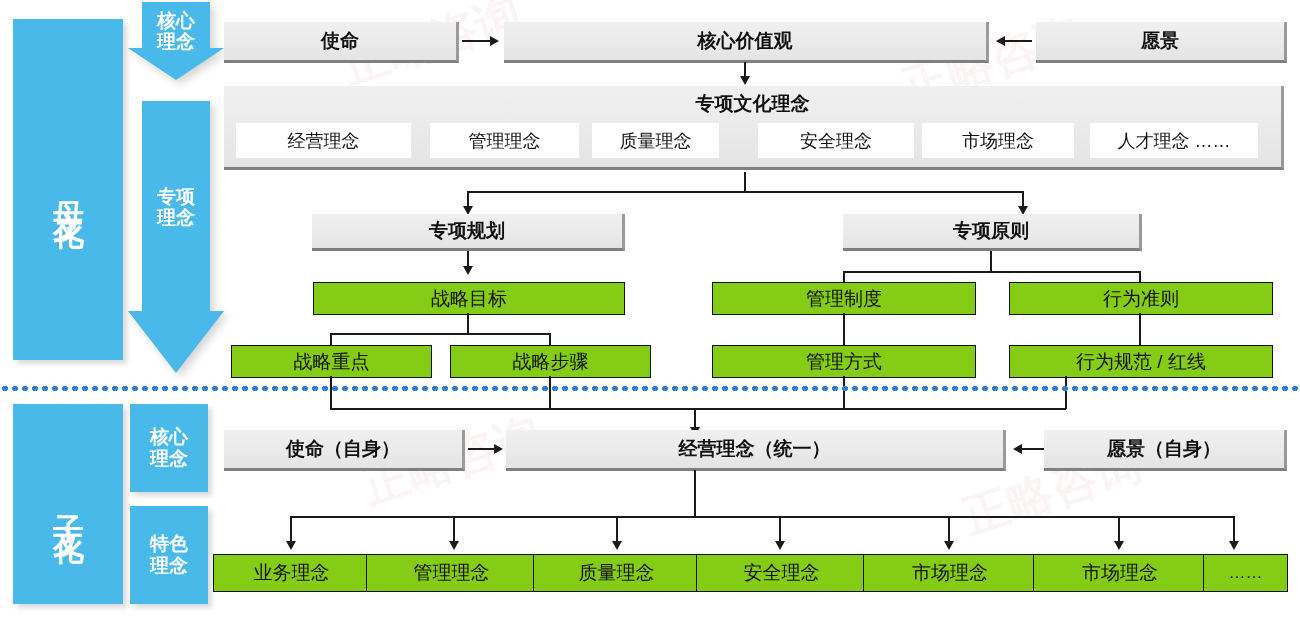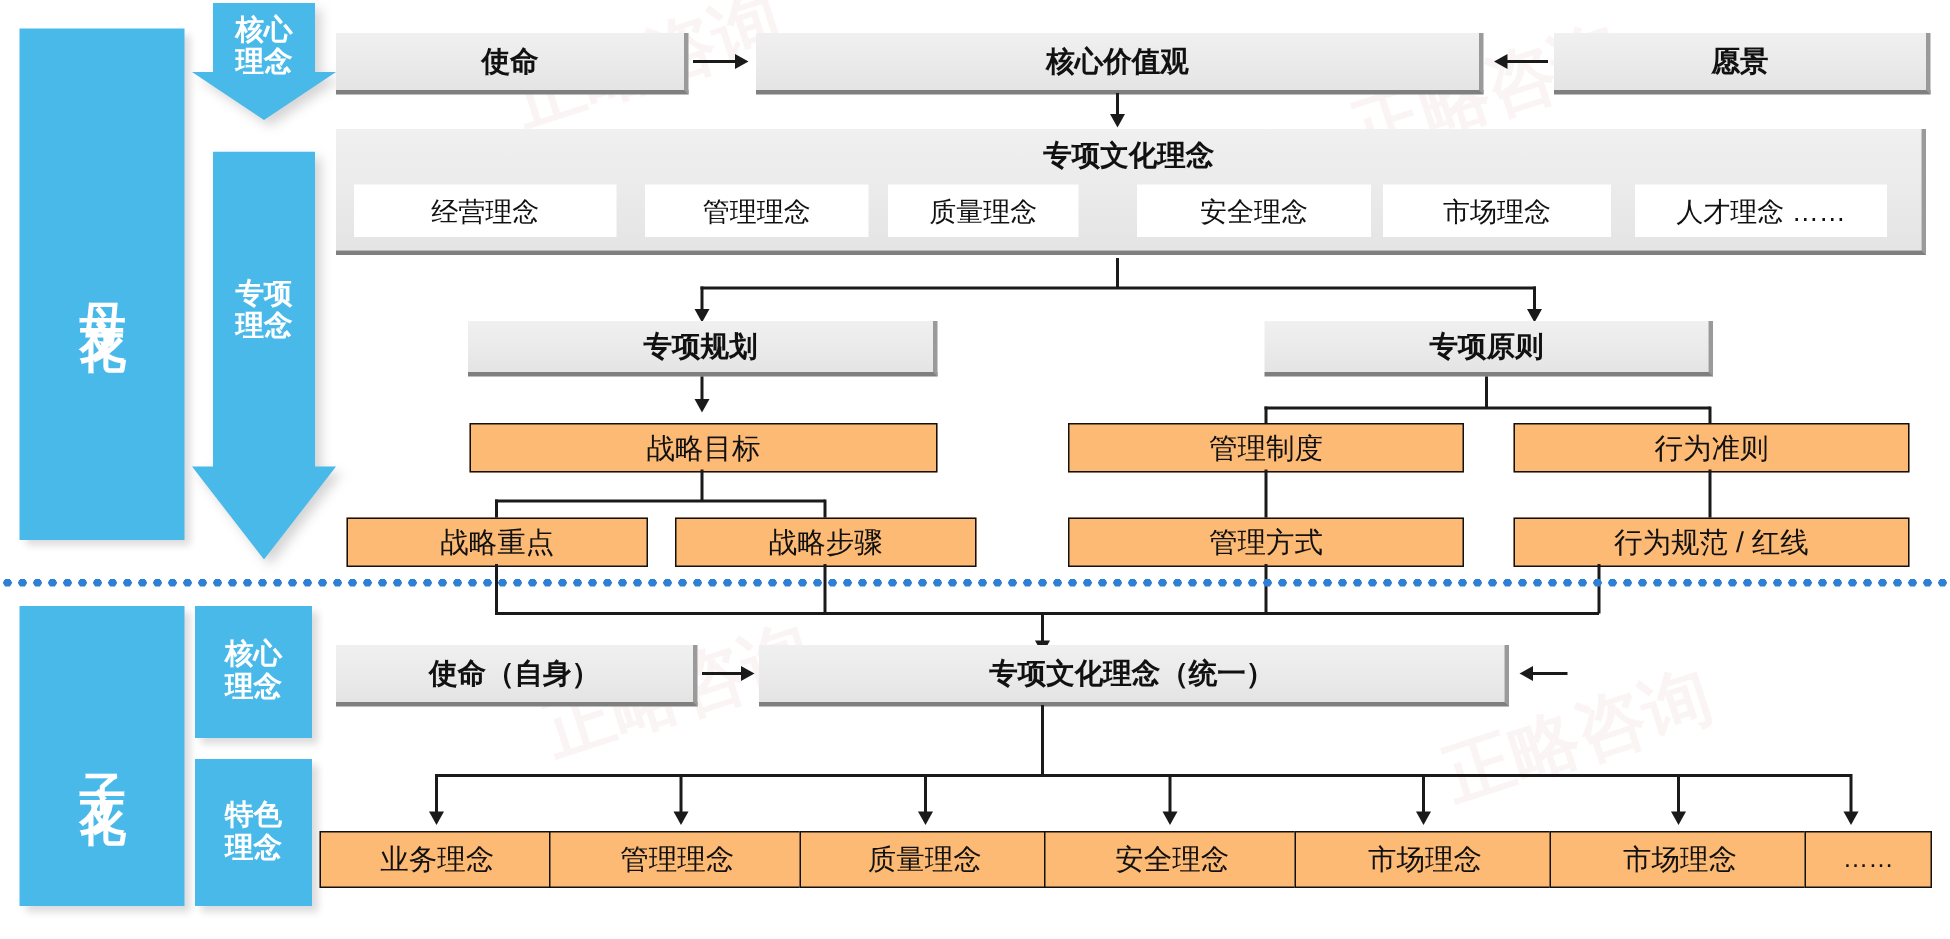--- a/index.html
+++ b/index.html
@@ -25,21 +25,21 @@
           border-bottom:3px solid #7f7f7f;border-right:3px solid #9a9a9a;
           display:flex;align-items:center;justify-content:center;
           font-weight:700;color:#111;text-align:center;}
   .gplate.tall{align-items:flex-start;}
 
   
   .chip{position:absolute;background:#fff;display:flex;align-items:center;
         justify-content:center;color:#111;font-weight:400;}
 
   
-  .obox{position:absolute;background:#fdba74;border:1.6px solid #111;
+  .obox{position:absolute;background:#84cc16;border:1.6px solid #111;
         display:flex;align-items:center;justify-content:center;
         color:#111;text-align:center;}
 
   
   .ln{position:absolute;background:#1a1a1a;}
   .lnh{height:1.6px;}
   .lnv{width:1.6px;}
   .ahead{position:absolute;width:0;height:0;}
   .ahead.down{border-left:5px solid transparent;border-right:5px solid transparent;border-top:9px solid #1a1a1a;}
   .ahead.right{border-top:5px solid transparent;border-bottom:5px solid transparent;border-left:9px solid #1a1a1a;}
@@ -165,25 +165,26 @@
   <div class="blue" style="left:130px;top:506px;width:78px;height:98px;font-size:19px;line-height:1.15;flex-direction:column;">
     <div>特色</div>
     <div>理念</div>
   </div>
 
   <div class="gplate" style="left:224px;top:430px;width:238px;height:38px;font-size:19px;">使命（自身）</div>
 
   <div class="ln lnh" style="left:468px;top:448px;width:28px;"></div>
   <div class="ahead right" style="left:494px;top:444px;"></div>
 
-  <div class="gplate" style="left:506px;top:430px;width:497px;height:38px;font-size:19px;">专项文化理念（统一）</div>
+  <div class="gplate" style="left:506px;top:430px;width:497px;height:38px;font-size:19px;">经营理念（统一）</div>
 
   <div class="ln lnh" style="left:1017px;top:448px;width:28px;"></div>
   <div class="ahead left" style="left:1013px;top:444px;"></div>
 
+  <div class="gplate" style="left:1044px;top:430px;width:240px;height:38px;font-size:19px;">愿景（自身）</div>
 
   <div class="ln lnv" style="left:694px;top:470px;height:47px;"></div>
   <div class="ln lnh" style="left:290px;top:516px;width:944px;"></div>
 
   <div class="ln lnv" style="left:290px;top:516px;height:28px;"></div>
   <div class="ahead down" style="left:286px;top:541px;"></div>
   <div class="ln lnv" style="left:453px;top:516px;height:28px;"></div>
   <div class="ahead down" style="left:449px;top:541px;"></div>
   <div class="ln lnv" style="left:616px;top:516px;height:28px;"></div>
   <div class="ahead down" style="left:612px;top:541px;"></div>

